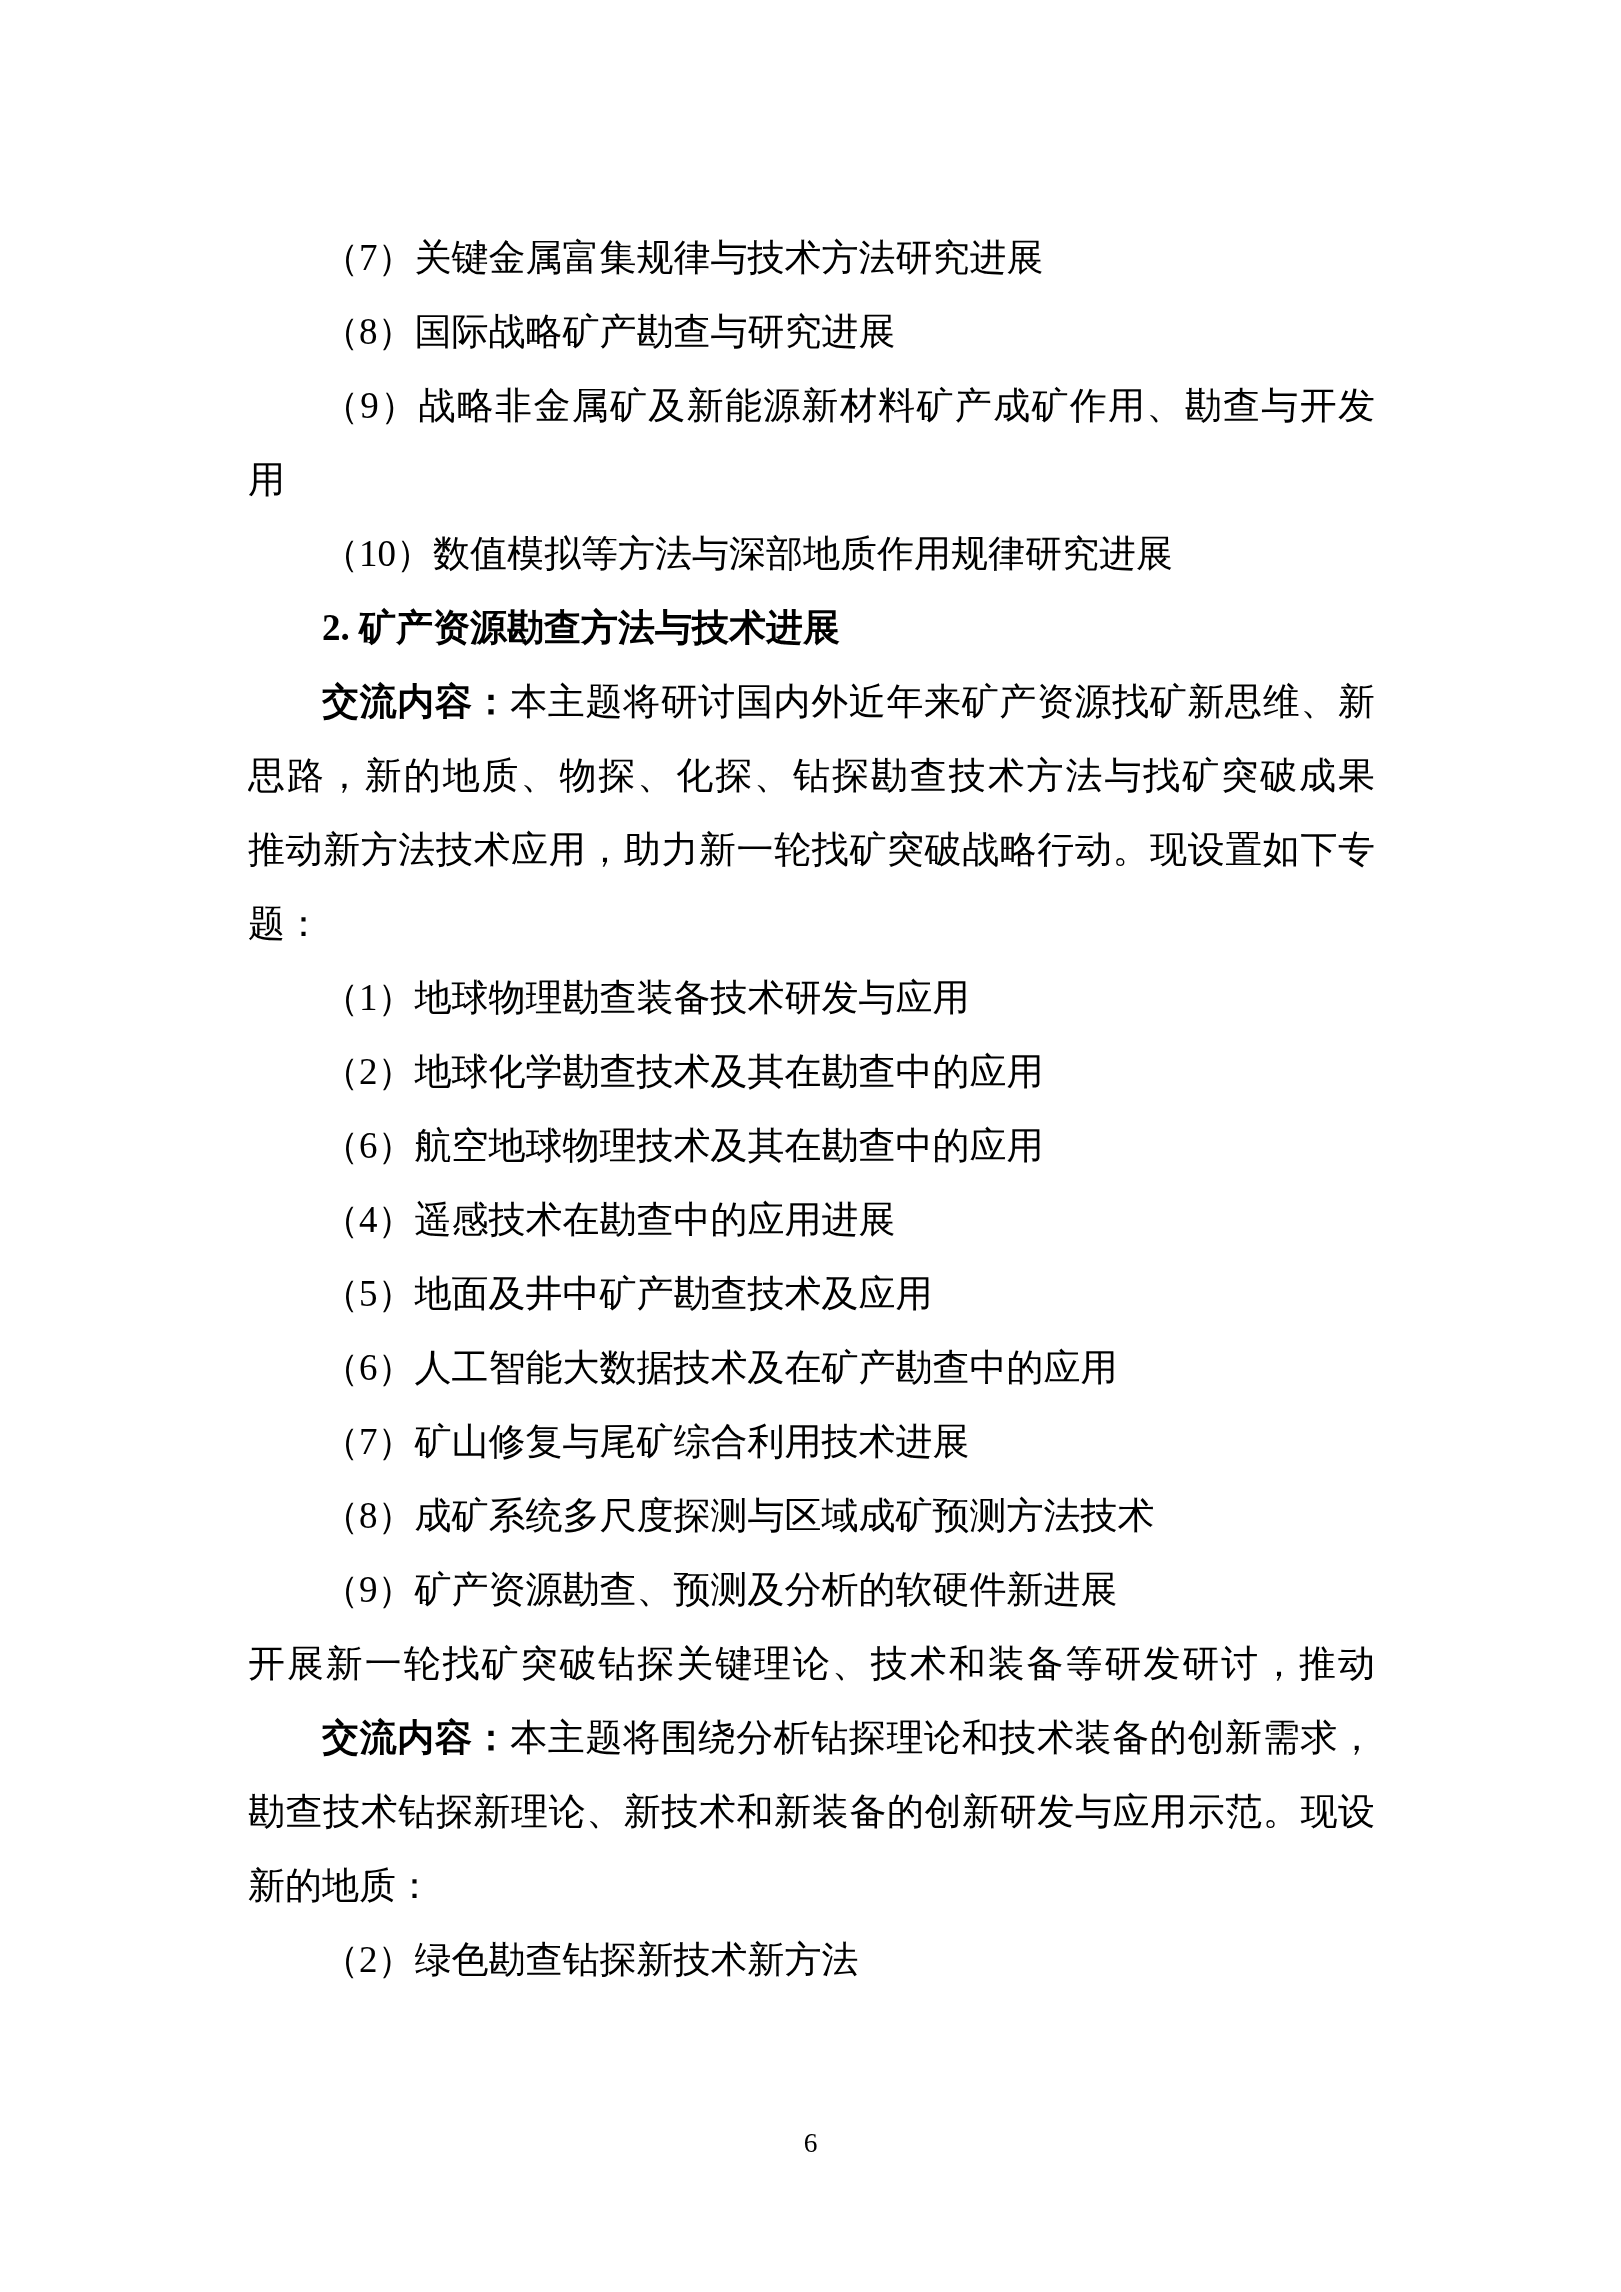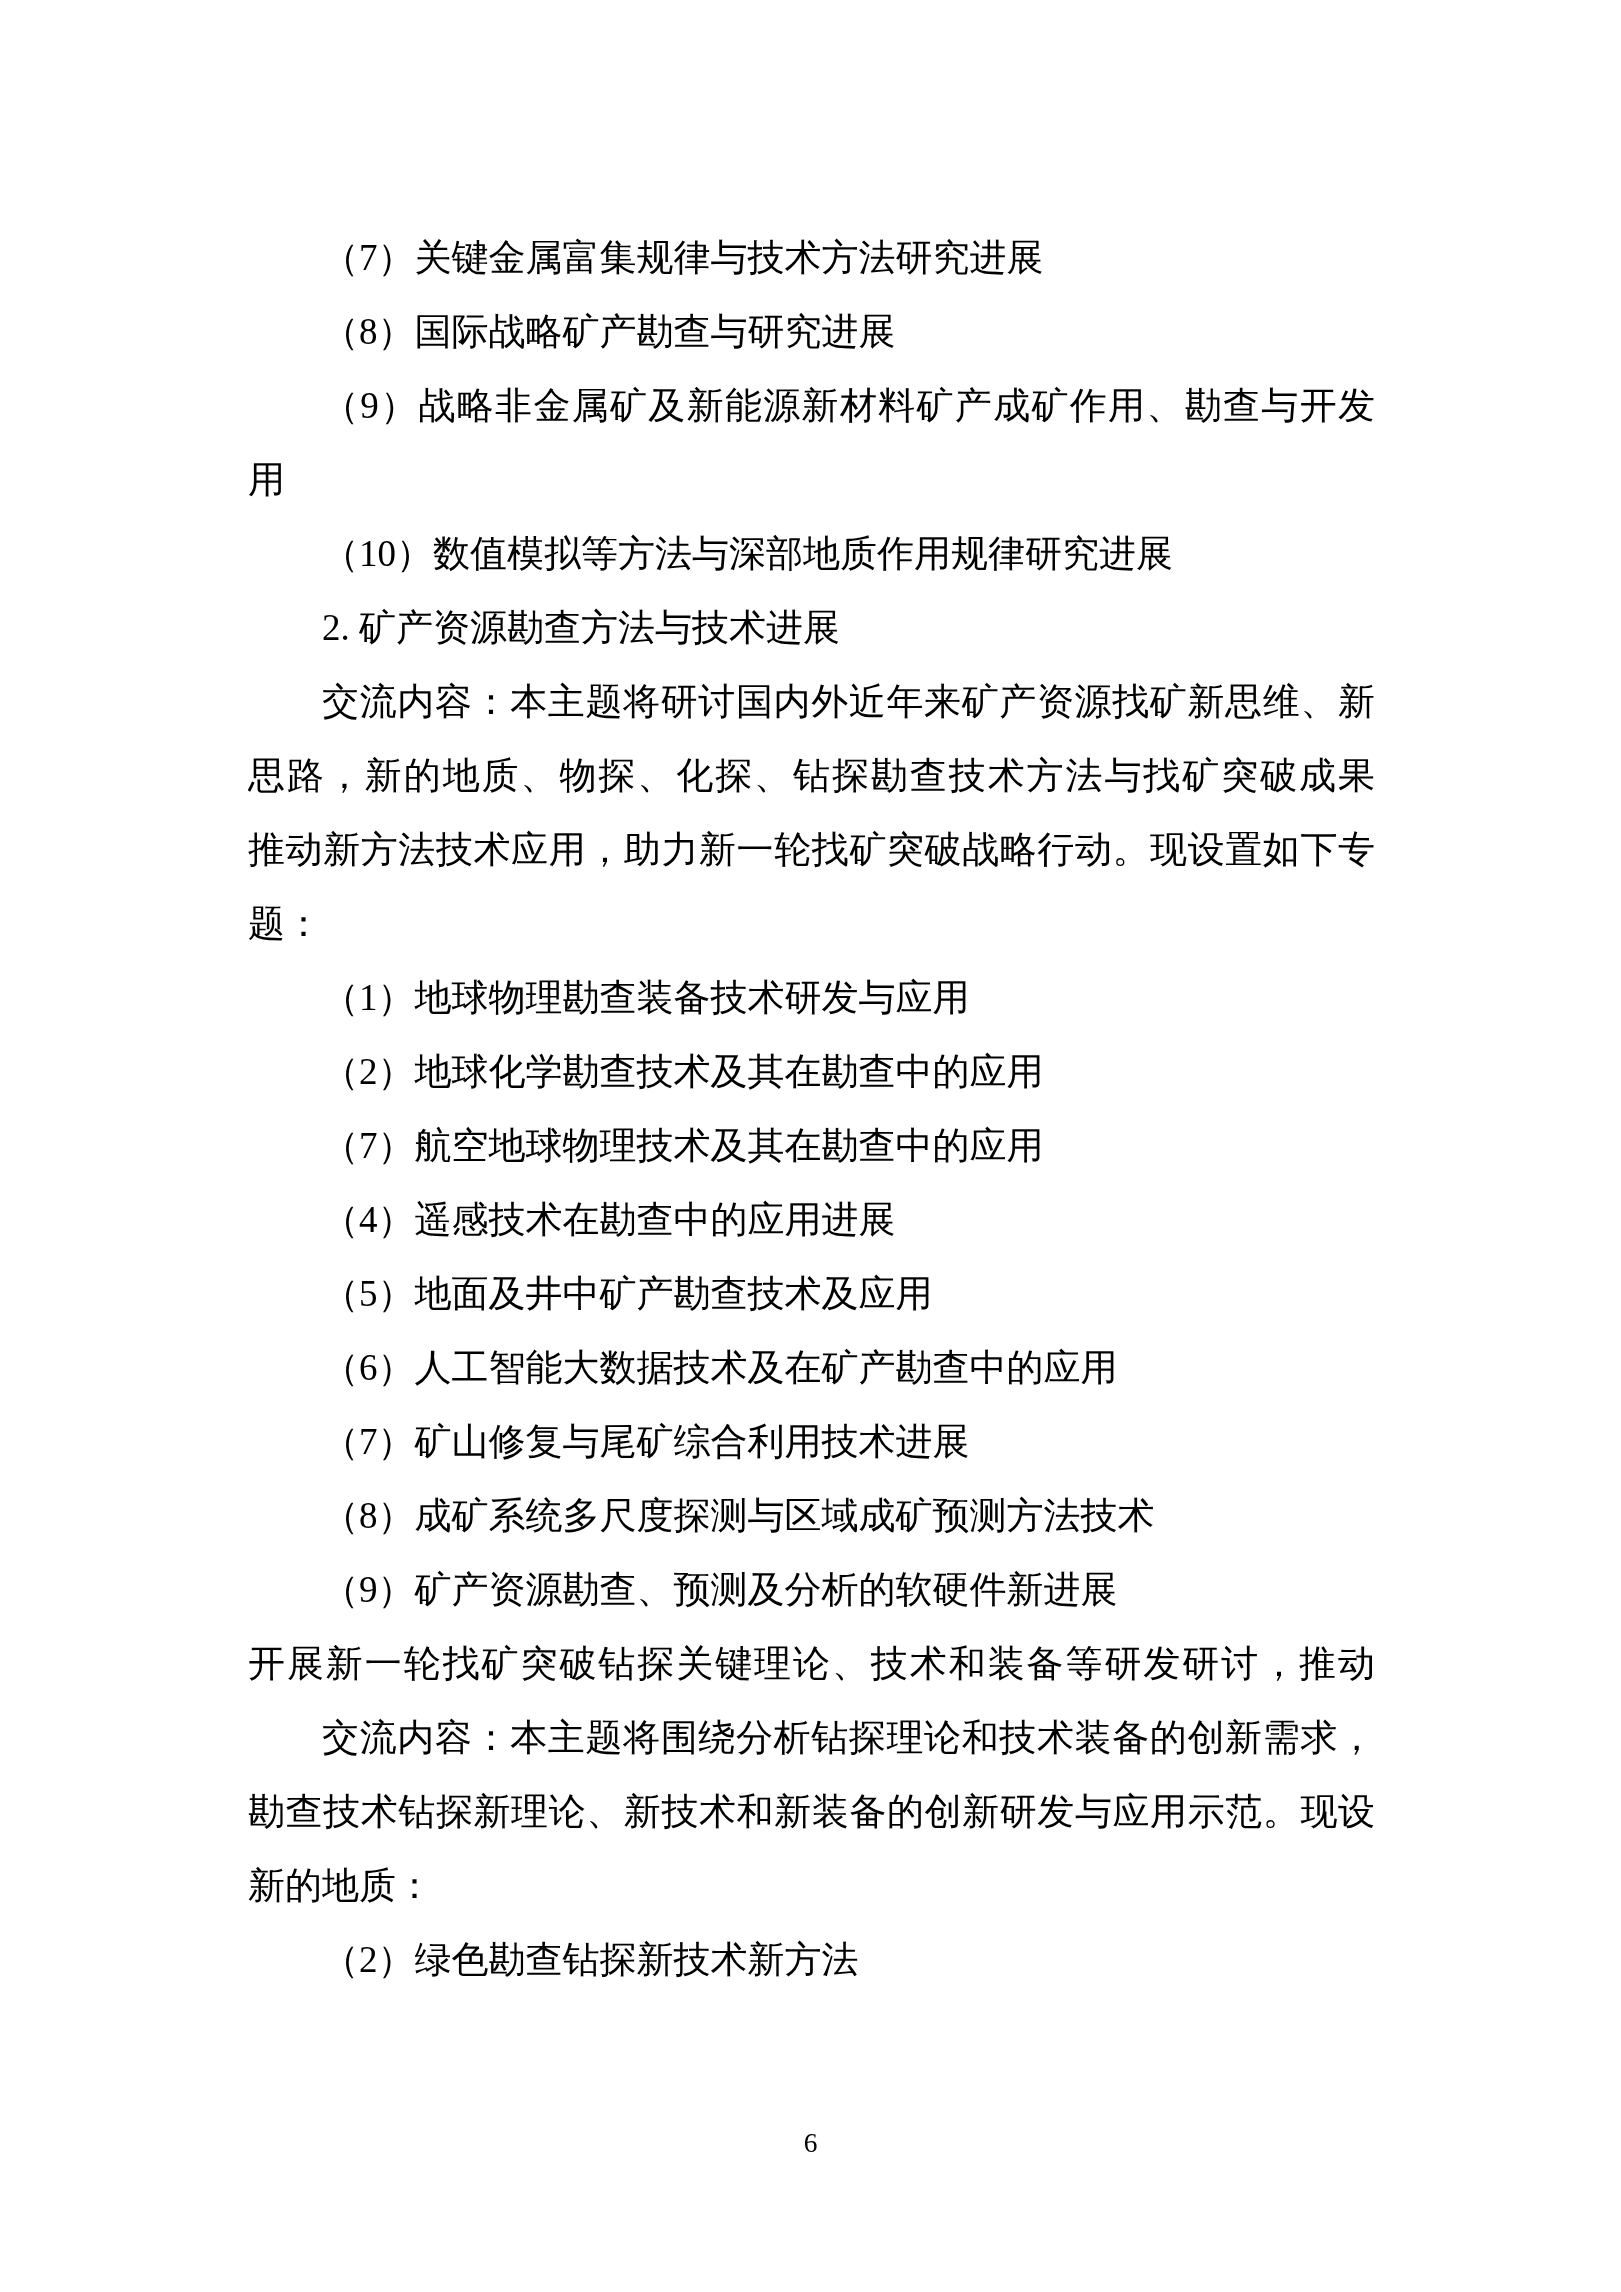--- a/index.html
+++ b/index.html
@@ -38,21 +38,21 @@
   }
   .indent {
     padding-left: 74px;  
   }
   .fill {
     text-align: justify;
     text-align-last: justify;
     text-justify: inter-character;
   }
   .b {
-    font-weight: normal;
+    font-weight: bold;
   }
   .page-number {
     position: absolute;
     top: 2120px;
     left: 0;
     width: 1621px;
     height: 47px;
     line-height: 47px;
     text-align: center;
     font-size: 27.4px;
@@ -73,21 +73,21 @@
 
     <div class="line indent b"><span>2. 矿产资源勘查方法与技术进展</span></div>
 
     <div class="line indent fill"><span class="b">交流内容：</span><span>本主题将研讨国内外近年来矿产资源找矿新思维、新</span></div>
     <div class="line fill"><span>思路，新的地质、物探、化探、钻探勘查技术方法与找矿突破成果等，</span></div>
     <div class="line fill"><span>推动新方法技术应用，助力新一轮找矿突破战略行动。现设置如下专</span></div>
     <div class="line"><span>题：</span></div>
 
     <div class="line indent"><span>（1）地球物理勘查装备技术研发与应用</span></div>
     <div class="line indent"><span>（2）地球化学勘查技术及其在勘查中的应用</span></div>
-    <div class="line indent"><span>（7）航空地球物理技术及其在勘查中的应用</span></div>
+    <div class="line indent"><span>（6）航空地球物理技术及其在勘查中的应用</span></div>
     <div class="line indent"><span>（4）遥感技术在勘查中的应用进展</span></div>
     <div class="line indent"><span>（5）地面及井中矿产勘查技术及应用</span></div>
     <div class="line indent"><span>（6）人工智能大数据技术及在矿产勘查中的应用</span></div>
     <div class="line indent"><span>（7）矿山修复与尾矿综合利用技术进展</span></div>
     <div class="line indent"><span>（8）成矿系统多尺度探测与区域成矿预测方法技术</span></div>
     <div class="line indent"><span>（9）矿产资源勘查、预测及分析的软硬件新进展</span></div>
 
 
     <div class="line fill"><span>开展新一轮找矿突破钻探关键理论、技术和装备等研发研讨，推动</span></div>
     <div class="line indent fill"><span class="b">交流内容：</span><span>本主题将围绕分析钻探理论和技术装备的创新需求，</span></div>

